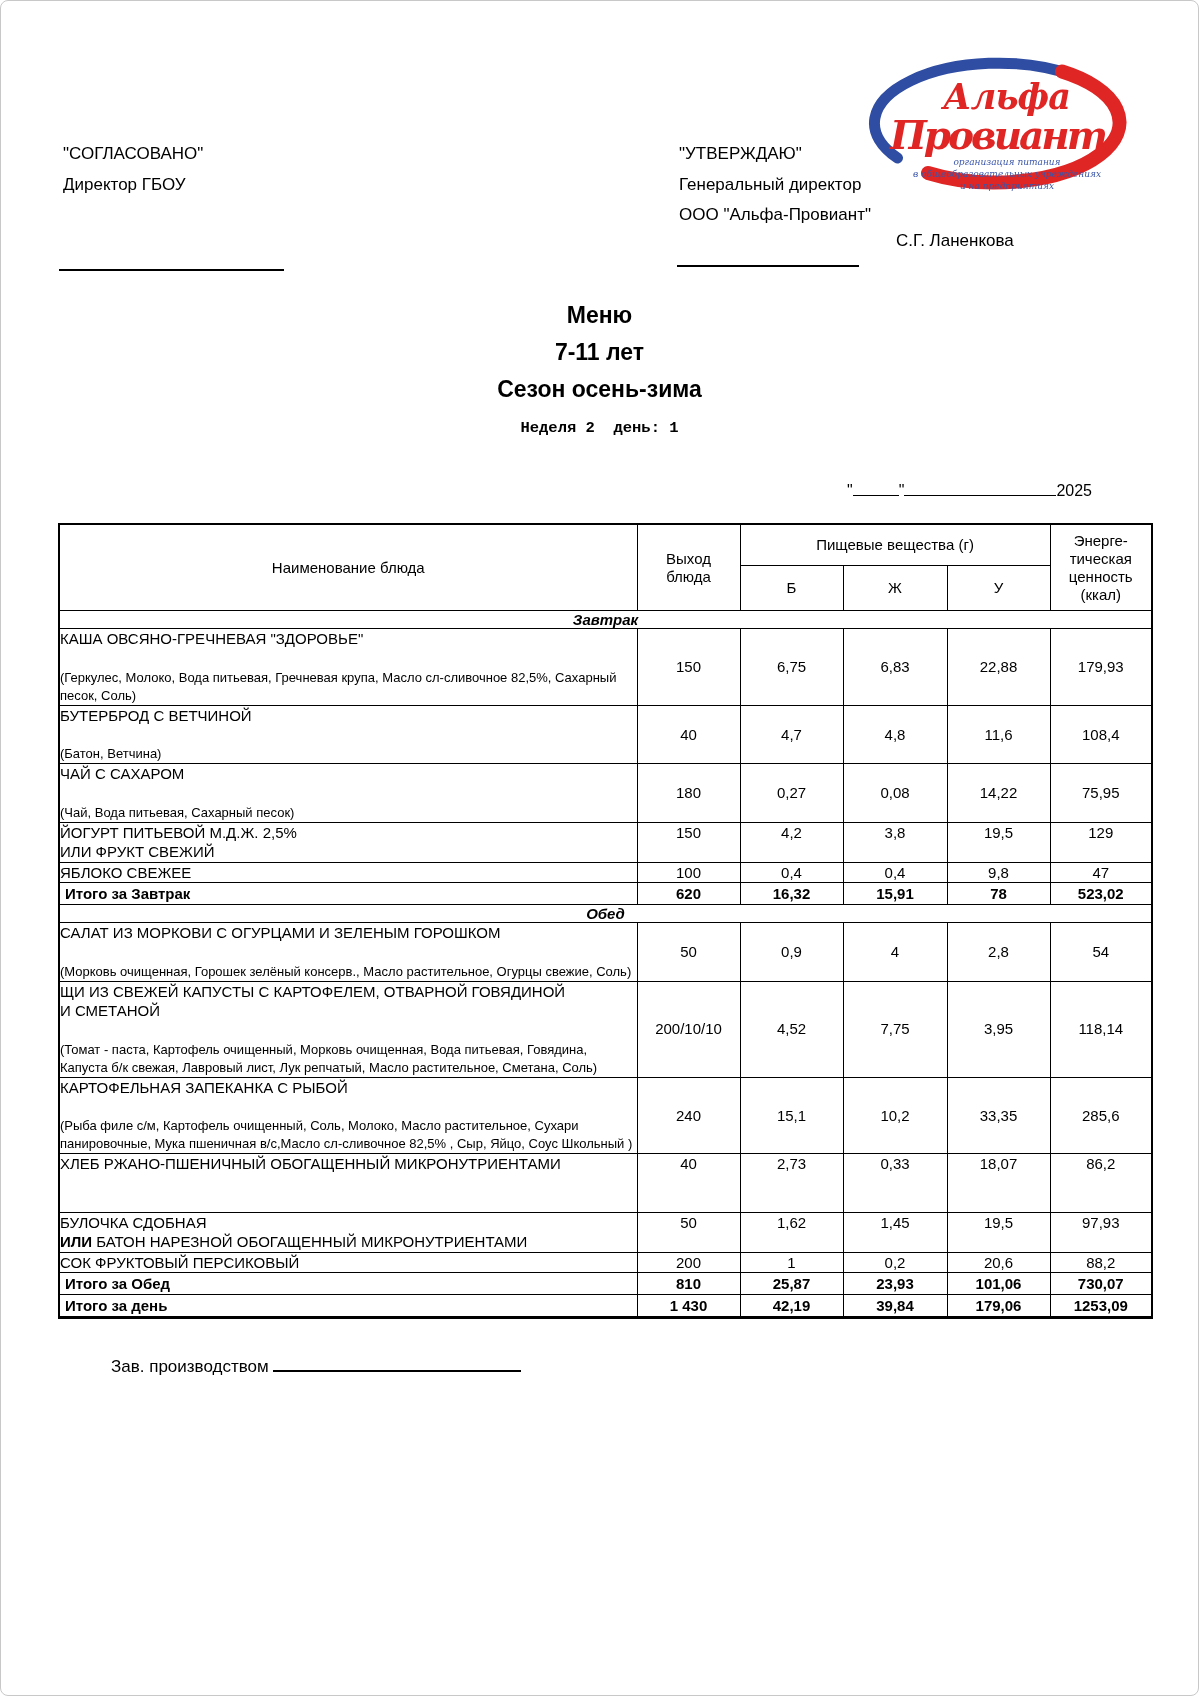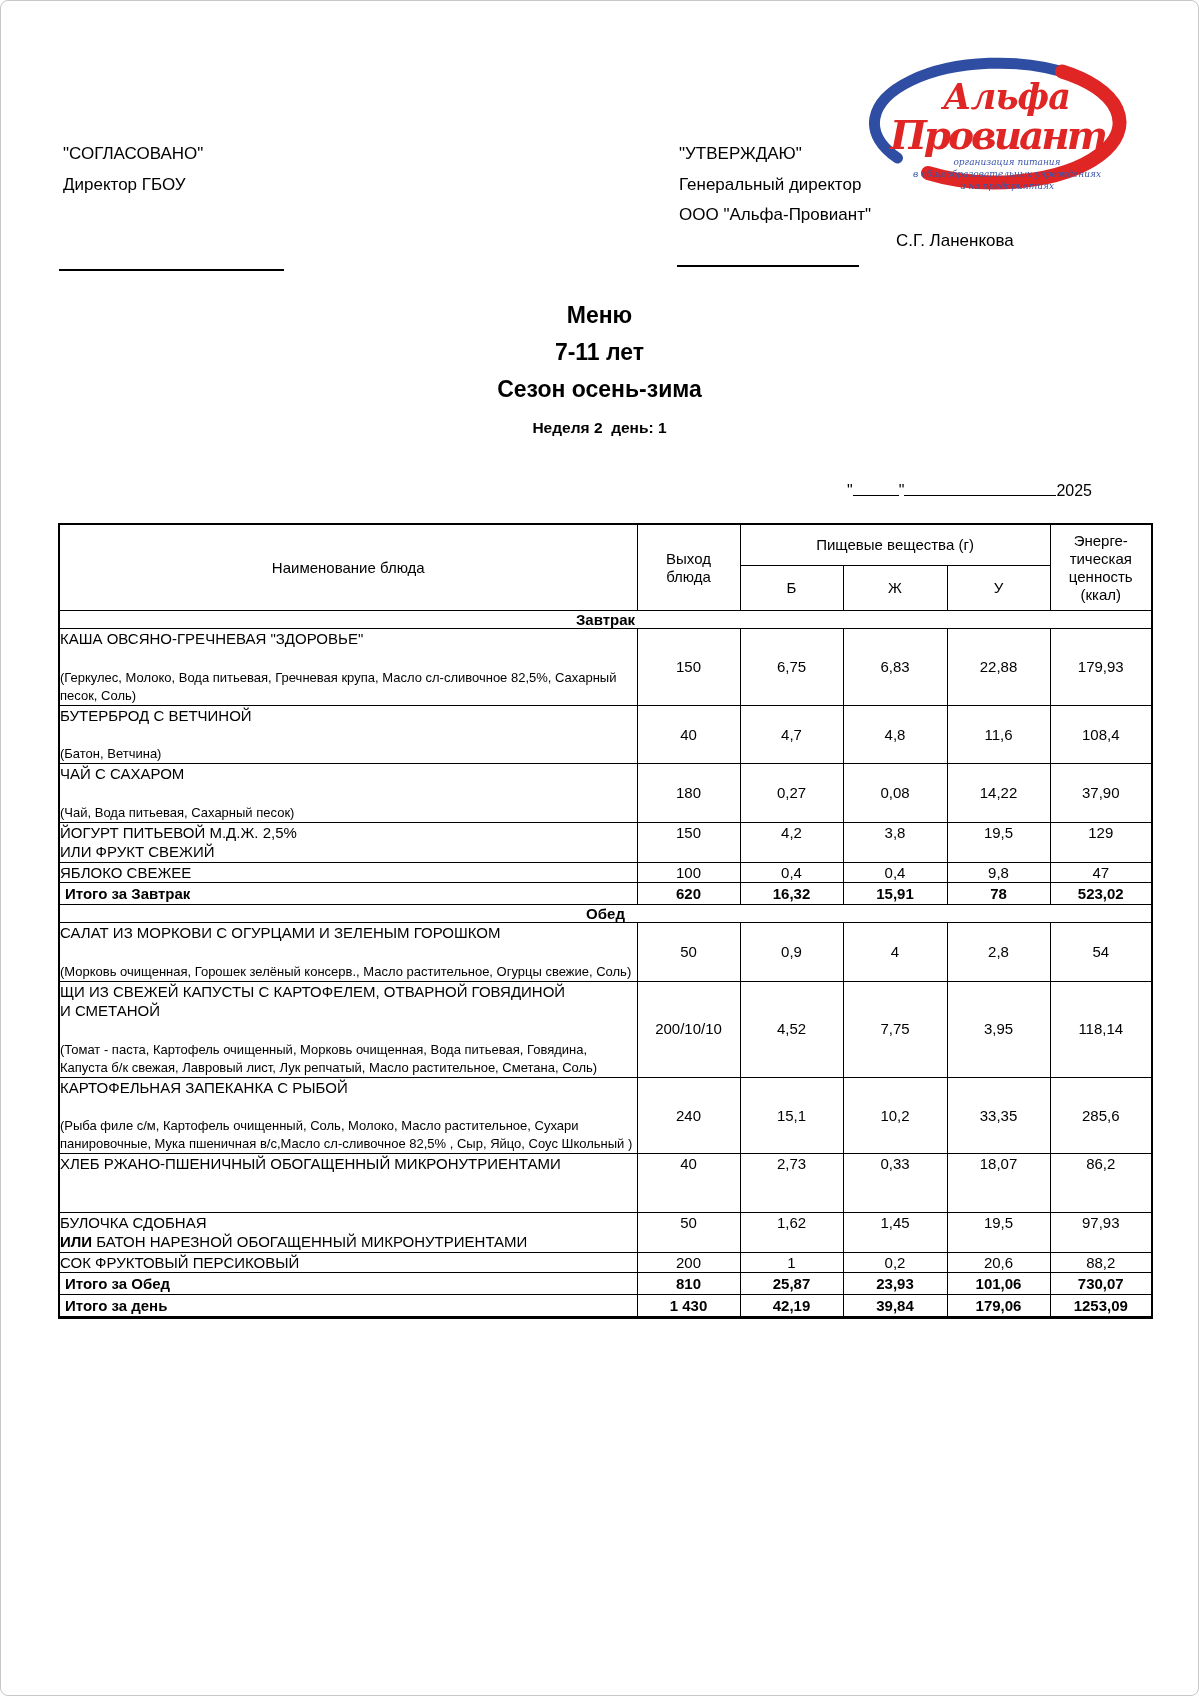--- a/index.html
+++ b/index.html
@@ -4,37 +4,37 @@
 <style>
   html,body{margin:0;padding:0;background:#fff;}
   body{width:1199px;height:1696px;position:relative;font-family:"Liberation Sans",sans-serif;color:#000;}
   .page{position:absolute;inset:0;border:1px solid #c8c8c8;border-radius:8px;overflow:hidden;background:#fff;}
 
   .abs{position:absolute;}
   .hdr-line{font-size:17px;line-height:20px;}
   .sig-line{border-bottom:2.2px solid #000;height:0;}
 
   .titles{position:absolute;left:0;top:296px;width:100%;text-align:center;font-size:23px;font-weight:bold;line-height:37px;}
-  .subtitle{position:absolute;left:0;top:418px;width:100%;text-align:center;font-size:15.5px;font-weight:bold;white-space:pre;}
+  .subtitle{position:absolute;left:0;top:418px;width:100%;text-align:center;font-size:15.5px;font-weight:bold;white-space:pre;font-family:Liberation Mono, monospace;}
 
   .date-line{position:absolute;top:478px;right:106px;font-size:16px;}
   .blank{display:inline-block;border-bottom:1.6px solid #000;height:1.02em;vertical-align:baseline;}
   .blank-day{width:46px;}
   .blank-month{width:152px;}
 
   
   .menu-table-wrap{position:absolute;left:57px;top:522px;width:1093px;}
   table.menu{border-collapse:collapse;width:1093px;table-layout:fixed;font-size:15px;border:2.5px solid #000;}
   table.menu th,table.menu td{border:1.5px solid #000;padding:0;}
   thead th{font-weight:normal;text-align:center;vertical-align:middle;line-height:18px;padding:2px 4px;}
   thead tr.h1 th{height:40px;}
   thead tr.h2 th{height:44px;}
   thead th{border-bottom-width:2.5px;}
   thead tr.h1 th.group{border-bottom-width:1.5px;}
-  .section-cell{text-align:center;font-weight:bold;font-size:15px;line-height:17px;border-top-width:2.5px;border-bottom-width:2.5px;padding:1px 0;}
+  .section-cell{text-align:center;font-weight:bold;font-size:15px;line-height:17px;border-top-width:2.5px;border-bottom-width:2.5px;padding:1px 0;font-style:italic;}
   .dish-row td{vertical-align:middle;}
   .dish-row.vtop td{vertical-align:top;}
   .name-cell{padding:1px 5px;text-align:left;}
   .dish-title{font-size:15px;line-height:19.5px;}
   .dish-ingredients{font-size:13px;line-height:18px;margin-top:20px;}
   .val-cell{text-align:center;line-height:19.5px;padding:1px 2px;}
   .total-row td{font-weight:bold;line-height:19px;border-top-width:2.5px;}
   .total-row .label-cell{text-align:left;padding:1px 5px;}
   .total-row .val-cell{font-weight:bold;}
   .total-row.grand td{border-bottom-width:3px;}
@@ -138,21 +138,21 @@
           </tr>
           <tr class="dish-row">
             <td class="name-cell">
               <div class="dish-title">ЧАЙ С САХАРОМ</div>
               <div class="dish-ingredients">(Чай, Вода питьевая, Сахарный песок)</div>
             </td>
             <td class="val-cell">180</td>
             <td class="val-cell">0,27</td>
             <td class="val-cell">0,08</td>
             <td class="val-cell">14,22</td>
-            <td class="val-cell">37,90</td>
+            <td class="val-cell">75,95</td>
           </tr>
           <tr class="dish-row vtop">
             <td class="name-cell">
               <div class="dish-title">ЙОГУРТ ПИТЬЕВОЙ М.Д.Ж. 2,5%</div>
               <div class="dish-title">ИЛИ ФРУКТ СВЕЖИЙ</div>
             </td>
             <td class="val-cell">150</td>
             <td class="val-cell">4,2</td>
             <td class="val-cell">3,8</td>
             <td class="val-cell">19,5</td>
@@ -258,14 +258,18 @@
             <td class="val-cell">1 430</td>
             <td class="val-cell">42,19</td>
             <td class="val-cell">39,84</td>
             <td class="val-cell">179,06</td>
             <td class="val-cell">1253,09</td>
           </tr>
         </tbody>
     </table>
   </div>
 
+  <div class="footer-line">
+    <span>Зав. производством</span>
+    <span class="blank"></span>
+  </div>
 
 </div>
 
 </body></html>

